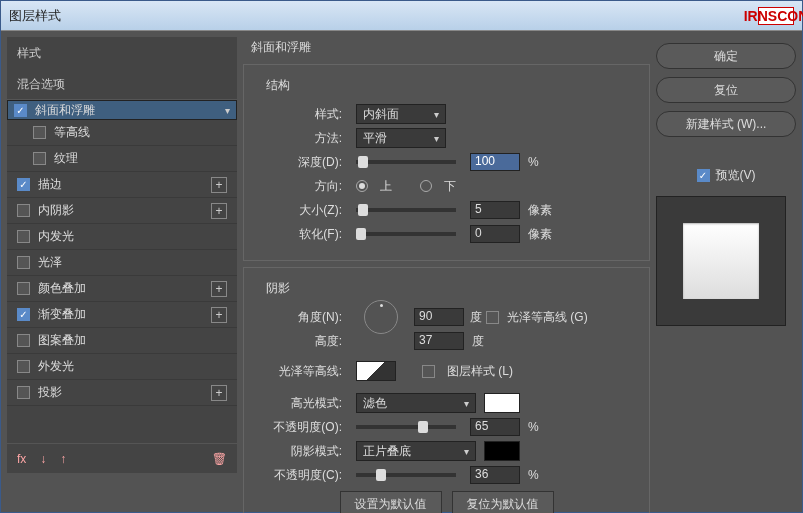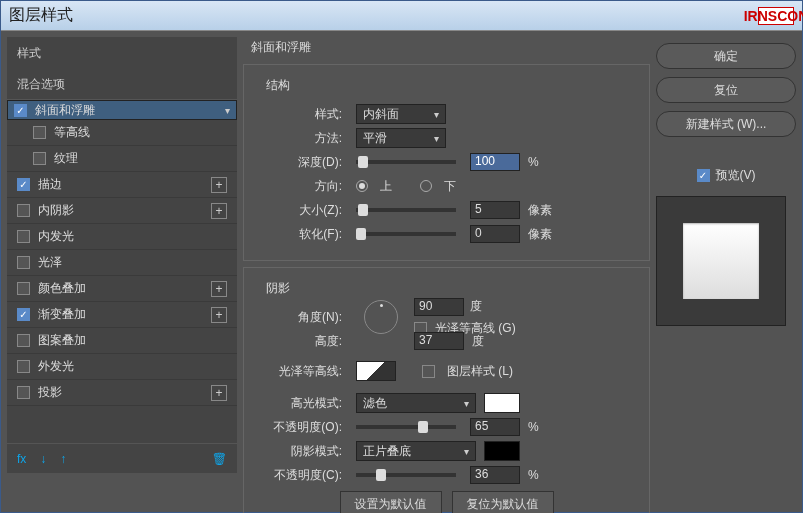--- a/index.html
+++ b/index.html
@@ -1,33 +1,33 @@
 <!DOCTYPE html>
 <html><head>
 <meta charset="utf-8">
 <style>
 *{box-sizing:border-box;margin:0;padding:0;font-family:"Microsoft YaHei",sans-serif;font-size:12px;color:#ddd}
 body{width:803px;height:513px;background:#a8c5e8;overflow:hidden}
 .window{width:803px;height:513px;border:1px solid #3a5a8a;background:#535353}
 .titlebar{height:30px;background:linear-gradient(#d8e6f5,#b8d0e8);display:flex;align-items:center;padding:0 8px;border-bottom:1px solid #888}
-.titlebar span{color:#222;font-size:16px}
+.titlebar span{color:#222;font-size:13px}
 .titlebar .cbtn{margin-left:auto;width:36px;height:18px;border:1px solid #c00;background:#fff;color:#c00;font-size:14px;display:flex;align-items:center;justify-content:center;font-weight:bold}
 .body{display:flex;height:448px;padding:6px;gap:6px}
 .left{width:230px;background:#444;display:flex;flex-direction:column}
 .left-head{padding:8px 10px;color:#ccc}
 .left-sub{padding:6px 10px;color:#ccc;border-bottom:1px solid #555}
 .row{display:flex;align-items:center;height:26px;padding:0 10px;border-bottom:1px solid #3a3a3a;cursor:pointer}
 .row.sel{background:#3f5f7f}
 .row.ind{padding-left:26px}
 .row .cb{width:13px;height:13px;border:1px solid #888;background:#555;margin-right:8px}
 .row .cb.ck{background:#5a8ac8;border-color:#5a8ac8;display:flex;align-items:center;justify-content:center}
 .row .cb.ck::after{content:"✓";color:#fff;font-size:10px}
 .row .plus{margin-left:auto;width:16px;height:16px;border:1px solid #888;display:flex;align-items:center;justify-content:center;color:#ccc}
 .left-foot{margin-top:auto;height:30px;border-top:1px solid #555;display:flex;align-items:center;padding:0 10px;gap:14px}
-.left-foot .ic{color:#0ea5e9;cursor:pointer}
+.left-foot .ic{color:#fca5a5;cursor:pointer}
 .left-foot .trash{margin-left:auto}
 .mid{flex:1;background:#535353;display:flex;flex-direction:column;gap:6px}
 .grp{border:1px solid #666;padding:10px 14px 14px;position:relative}
 .sub-title{margin:2px 0 8px 8px}
 .frow{display:flex;align-items:center;height:24px;gap:8px}
 .flabel{width:90px;text-align:right;padding-right:6px}
 .sel{background:#3a3a3a;border:1px solid #222;height:20px;padding:0 6px;display:flex;align-items:center;min-width:80px;position:relative}
 .sel::after{content:"▾";position:absolute;right:6px;color:#ccc;font-size:10px}
 .radio{width:12px;height:12px;border:1px solid #aaa;border-radius:50%;display:inline-flex;align-items:center;justify-content:center;margin-right:4px}
 .radio.ck::after{content:"";width:6px;height:6px;background:#ddd;border-radius:50%}
@@ -175,21 +175,21 @@
           <div class="num">0</div>
           <div class="unit">像素</div>
         </div>
       </div>
 
       <div class="grp">
         <div class="sub-title">阴影</div>
         <div class="frow">
           <div class="flabel">角度(N):</div>
           <div class="angle-circle"></div>
-          <div style="display:flex;flex-direction:column;gap:4px">
+          <div style="display:flex;gap:4px">
             <div style="display:flex;gap:6px;align-items:center">
               <div class="num">90</div>
               <span>度</span>
             </div>
             <div style="display:flex;gap:4px;align-items:center">
               <span class="cb2"></span>
               <span>光泽等高线 (G)</span>
             </div>
           </div>
         </div>

